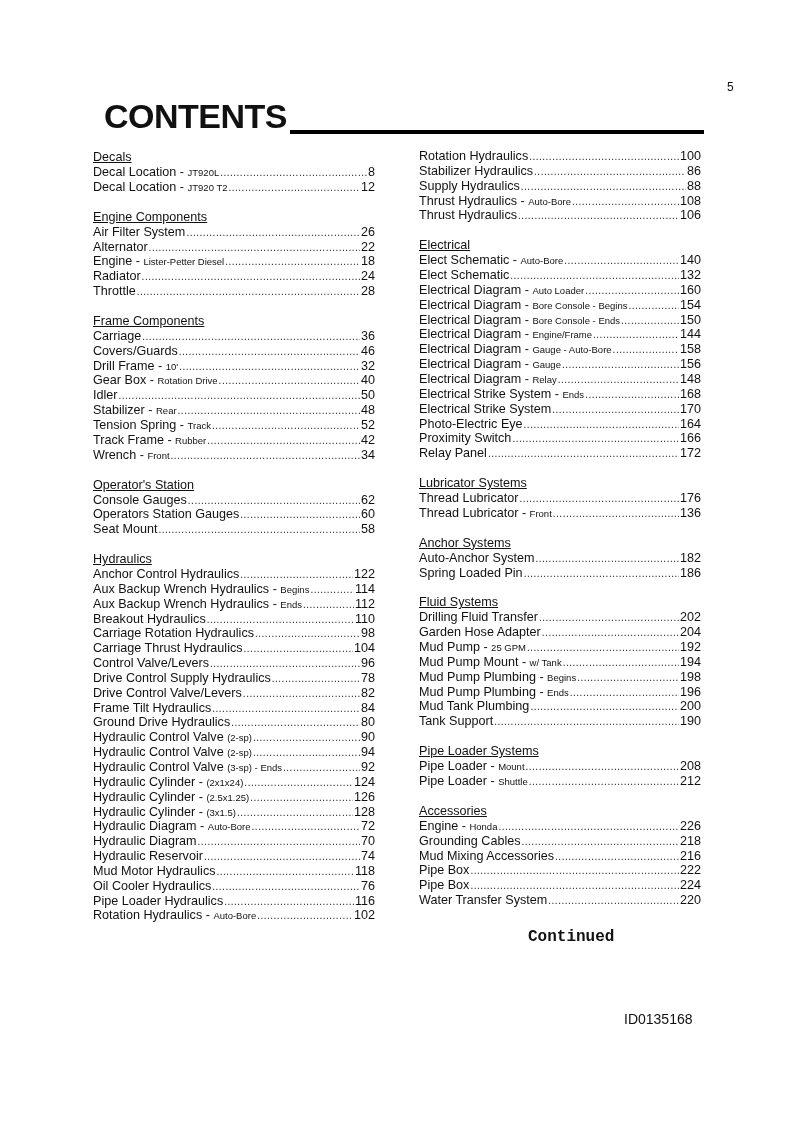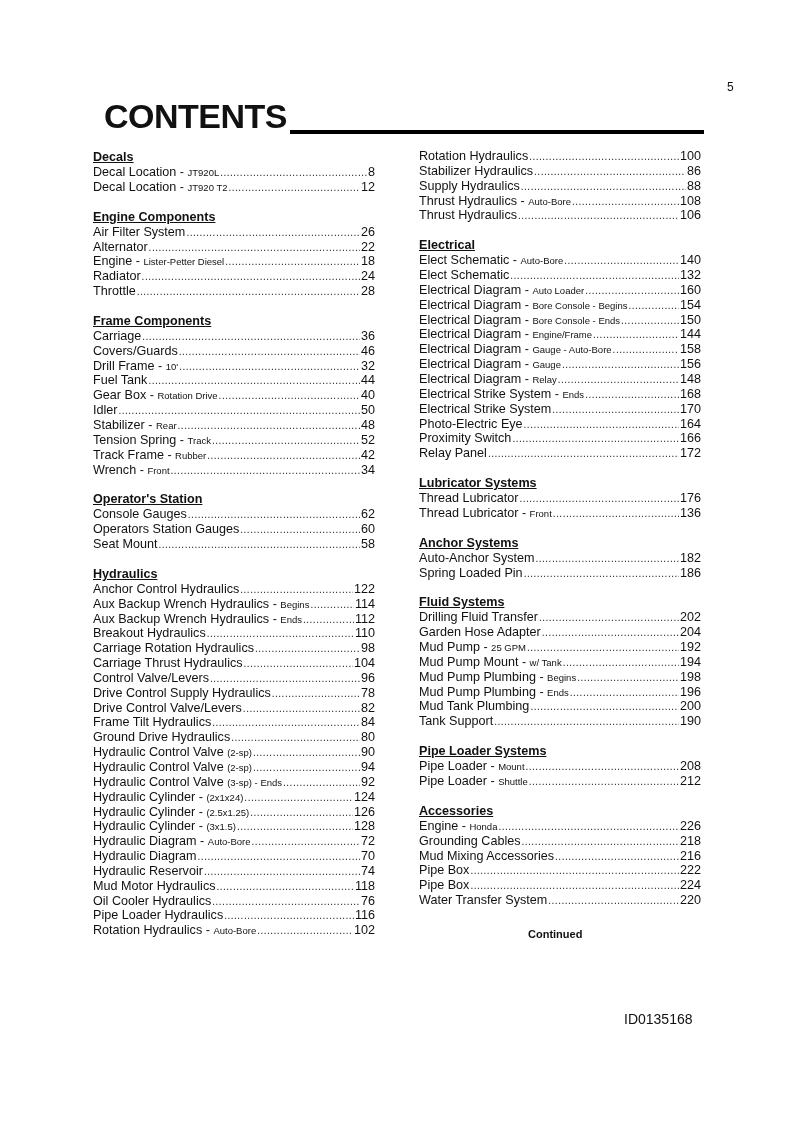--- a/index.html
+++ b/index.html
@@ -7,30 +7,30 @@
          font-family: "Liberation Sans", sans-serif; color: #111; }
   .page-number { position: absolute; left: 727px; top: 80px; font-size: 12px; }
   .title-wrap { position: absolute; left: 104px; top: 96px; width: 600px; height: 40px; }
   .title { position: absolute; left: 0; top: 0; font-size: 34px; font-weight: bold;
            letter-spacing: -0.5px; line-height: 40px; }
   .title-rule { position: absolute; left: 186px; top: 34px; width: 414px; height: 4px; background: #000; }
   .col { position: absolute; width: 282px; }
   .col.left { left: 93px; top: 150px; }
   .col.right { left: 419px; top: 149px; }
   .section { margin-bottom: 15px; }
-  .heading { font-size: 12.6px; font-weight: bold; text-decoration: underline;
+  .heading { font-size: 12.6px; font-weight: normal; text-decoration: underline;
              line-height: 15px; height: 15px; margin-top: 0; }
   .row { display: flex; align-items: baseline; font-size: 12.6px; line-height: 14.85px;
          height: 14.85px; white-space: nowrap; }
   .row .label { flex: 0 0 auto; }
   .row .sub { font-size: 9.5px; margin-top: 43px; }
   .row .leader { flex: 1 1 auto; overflow: hidden; margin: 0 1px; font-size: 10px; letter-spacing: 0.5px; color: #222; }
   .row .leader::before { content: "..................................................................................................................................."; }
   .row .page { flex: 0 0 auto; text-align: right; }
-  .continued { position: absolute; left: 528px; top: 928px; font-size: 11px; font-weight: bold; }
+  .continued { position: absolute; left: 528px; top: 928px; font-size: 16px; font-weight: bold; font-family: Liberation Mono, monospace; }
   .doc-id { position: absolute; left: 624px; top: 1011px; font-size: 14px; }
 </style>
 </head>
 <body>
 
 <div class="page-number">5</div>
 
 <div class="title-wrap">
   <div class="title">CONTENTS</div>
   <div class="title-rule"></div>
@@ -89,25 +89,20 @@
         <span class="label"><span>Covers/Guards</span></span>
         <span class="leader"></span>
         <span class="page">46</span>
       </div>
       <div class="row">
         <span class="label"><span>Drill Frame</span> - <span class="sub">10'</span></span>
         <span class="leader"></span>
         <span class="page">32</span>
       </div>
       <div class="row">
-        <span class="label"><span>Fuel Tank</span></span>
-        <span class="leader"></span>
-        <span class="page">44</span>
-      </div>
-      <div class="row">
         <span class="label"><span>Gear Box</span> - <span class="sub">Rotation Drive</span></span>
         <span class="leader"></span>
         <span class="page">40</span>
       </div>
       <div class="row">
         <span class="label"><span>Idler</span></span>
         <span class="leader"></span>
         <span class="page">50</span>
       </div>
       <div class="row">

